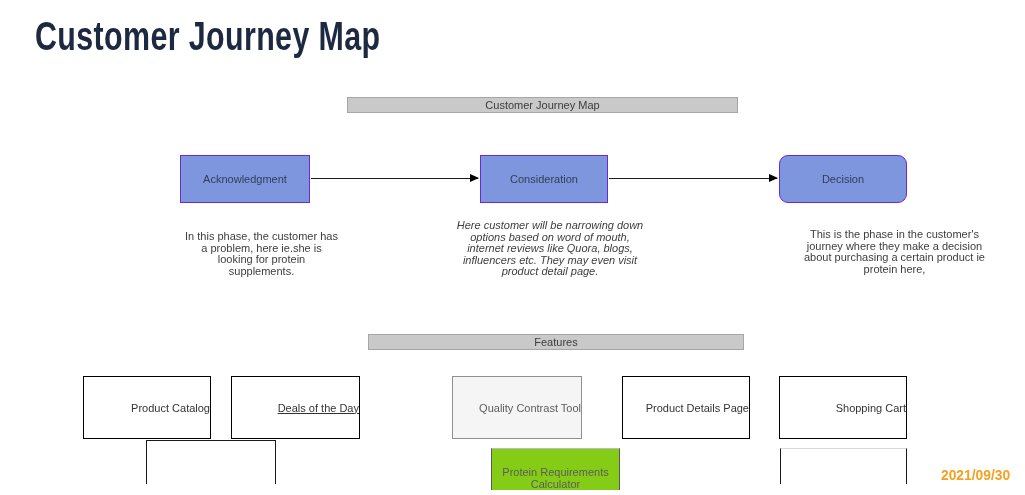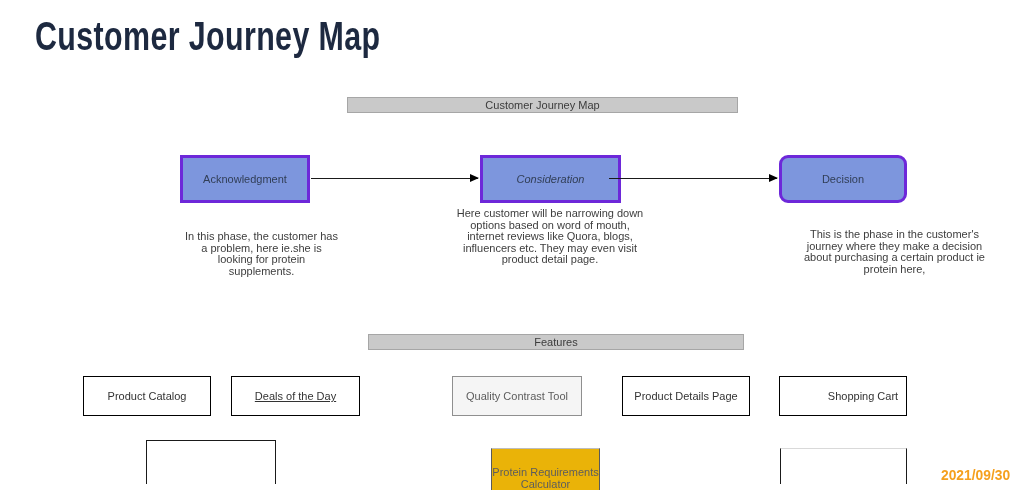--- a/index.html
+++ b/index.html
@@ -35,28 +35,28 @@
     color: #3c3c3c;
   }
   .banner-journey { left: 347px; top: 97px; width: 391px; height: 16px; }
   .banner-features { left: 347px; top: 334px; width: 376px; height: 16px; margin-left: 21px; }
 
   
   .stage {
     position: absolute;
     top: 155px; height: 48px;
     background: #7d96dd;
-    border: 3px solid #6d28d9;
+    border: 1px solid #6d28d9;
     box-sizing: border-box;
     display: flex; align-items: center; justify-content: center;
     font-size: 11px;
     color: #313e56;
   }
   .stage-1 { left: 180px; width: 130px; }
-  .stage-2 { left: 480px; width: 141px; font-style: italic; }
+  .stage-2 { left: 480px; width: 128px; }
   .stage-3 { left: 779px; width: 128px; border-radius: 9px; }
 
   
   .arrow {
     position: absolute;
     top: 178px;
     height: 1px;
     background: #1a1a1a;
   }
   .arrow::after {
@@ -73,31 +73,31 @@
 
   
   .desc {
     position: absolute;
     font-size: 11px;
     line-height: 11.6px;
     color: #3d3d3d;
     text-align: center;
   }
   .desc-1 { left: 184px; top: 231px; width: 155px; }
-  .desc-2 { left: 452px; top: 208px; width: 196px; }
+  .desc-2 { left: 452px; top: 220px; width: 196px; font-style: italic; }
   .desc-3 { left: 760px; top: 229px; width: 183px; margin-left: 43px; }
 
   
   .feature {
     position: absolute;
-    top: 376px; height: 40px;
+    top: 376px; height: 63px;
     background: #ffffff;
     border: 1px solid #000000;
     box-sizing: border-box;
-    display: flex; align-items: center; justify-content: center;
+    display: flex; align-items: center; justify-content: flex-end;
     font-size: 11px;
     color: #333333;
     text-align: center;
   }
   .feature.gray {
     background: #f5f5f5;
     border-color: #8f8f8f;
     color: #5d5d5d;
   }
   .feature-1 { left: 83px;  width: 128px; }
@@ -109,22 +109,22 @@
   
   .bottom-box {
     position: absolute;
     box-sizing: border-box;
     background: #ffffff;
     border: 1px solid #1a1a1a;
   }
   .bottom-left  { left: 146px; top: 440px; width: 130px; height: 44px; border-bottom: none; }
   .bottom-right { left: 780px; top: 448px; width: 127px; height: 36px; border-top: 1px solid #d9d9d9; border-bottom: none; }
   .bottom-protein {
-    left: 491px; top: 448px; width: 109px; height: 42px;
-    background: #eab308;
+    left: 491px; top: 448px; width: 129px; height: 42px;
+    background: #84cc16;
     border: 1px solid #5a5a5a;
     border-top-color: #bdbdbd;
     border-bottom: none;
     display: flex; align-items: center; justify-content: center;
     font-size: 11px; line-height: 12px;
     color: #5d5d5d;
     text-align: center;
     padding-top: 16px;
   }
 

